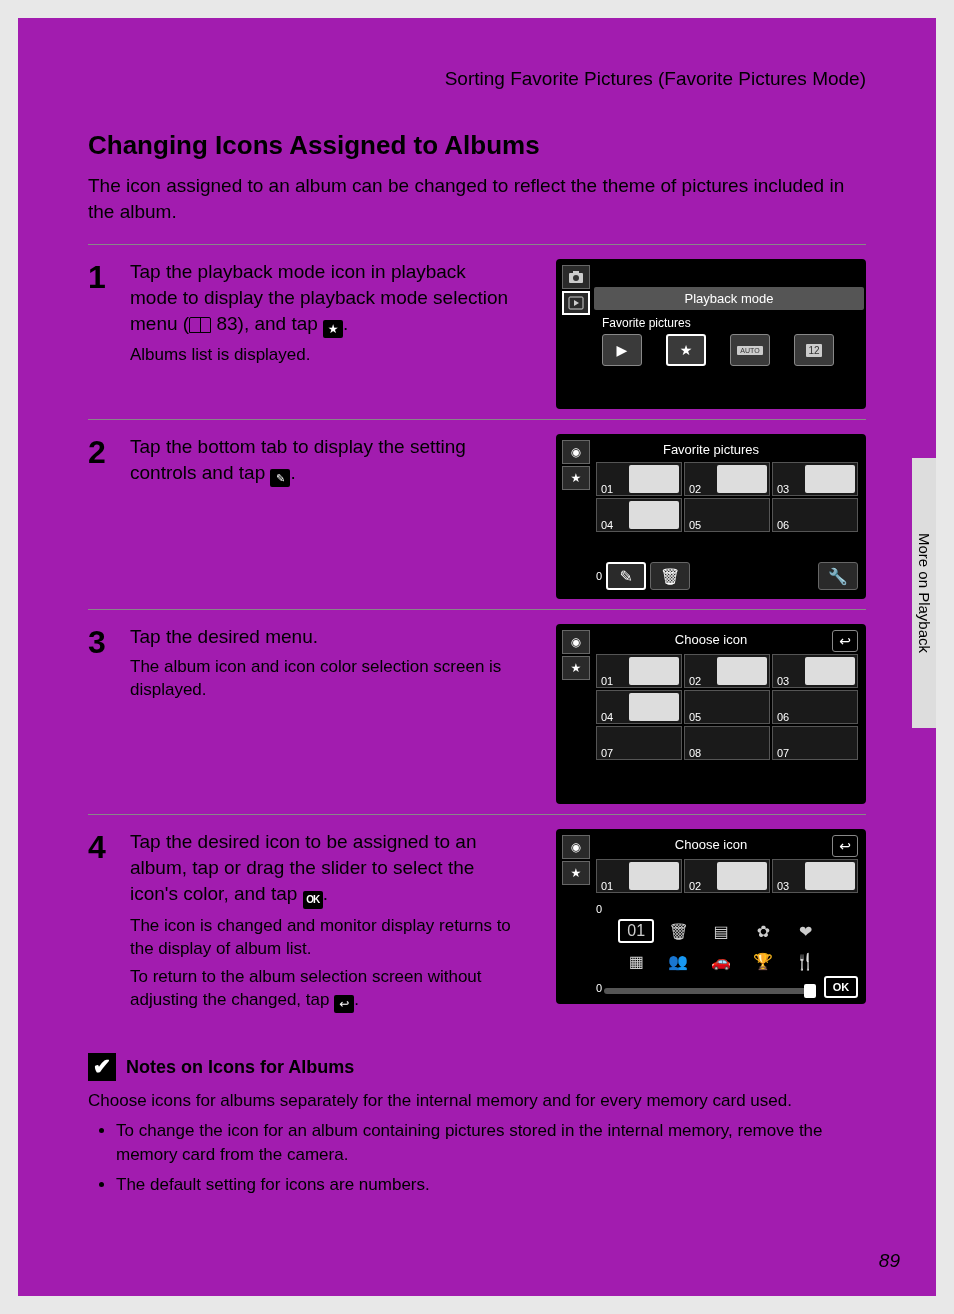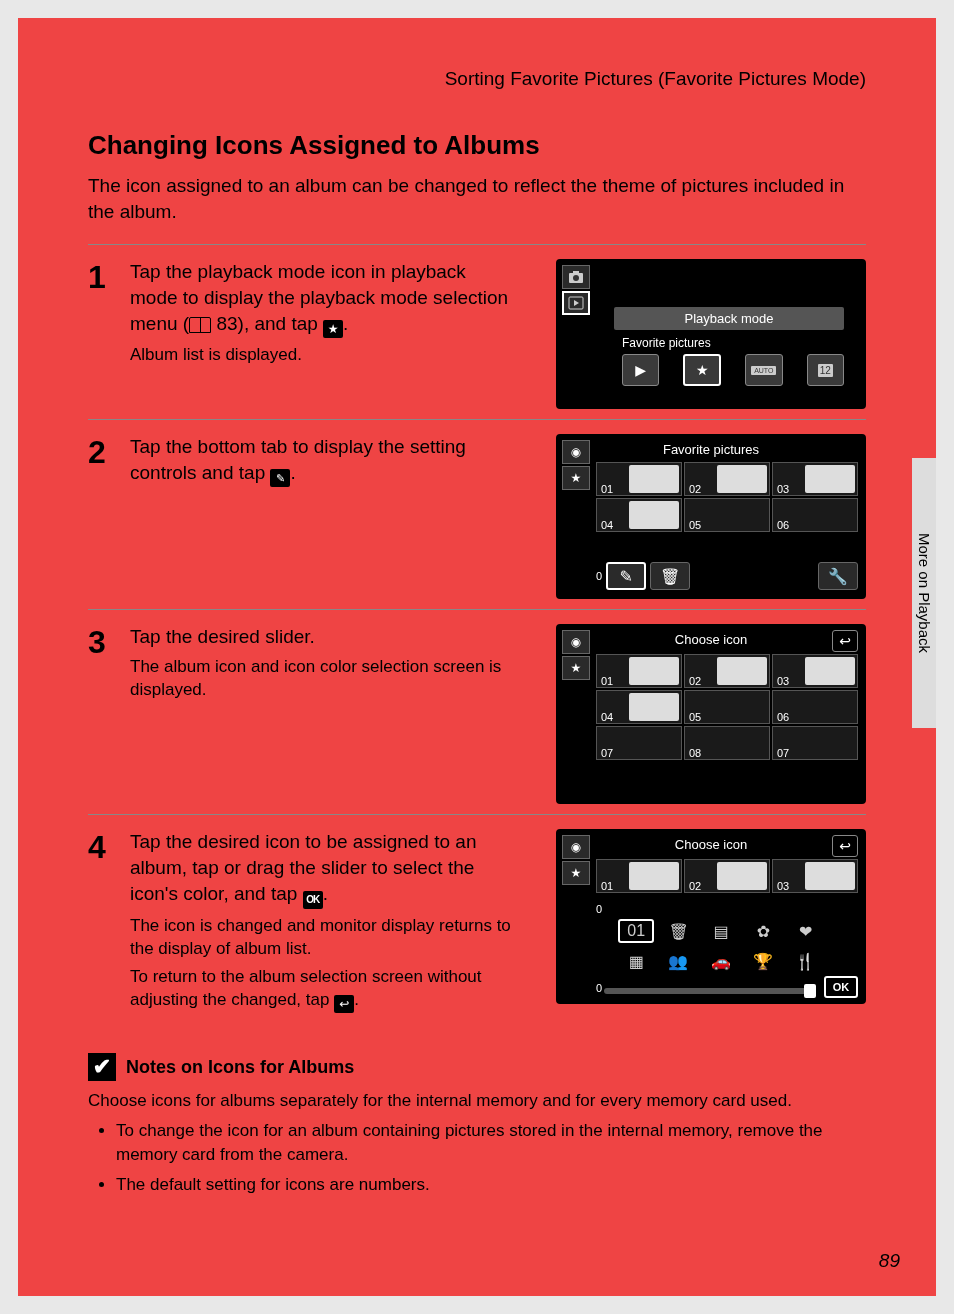--- a/index.html
+++ b/index.html
@@ -5,21 +5,21 @@
   * { box-sizing: border-box; margin: 0; padding: 0; }
   body {
     font-family: "Helvetica Neue", Arial, sans-serif;
     background: #e8e8e8;
     width: 954px;
     height: 1314px;
     position: relative;
     color: #000;
   }
   .page {
-    background: #ef4444;
+    background: #a21caf;
     margin: 18px 0 0 18px;
     width: 918px;
     height: 1278px;
     position: relative;
     padding: 50px 70px 30px 70px;
   }
   .breadcrumb {
     text-align: right;
     font-size: 19px;
     margin-bottom: 40px;
@@ -98,21 +98,21 @@
     position: absolute;
     left: 50%;
     top: 0; bottom: 0;
     border-left: 1px solid #000;
   }
   .inline-icon.star { font-size: 12px; }
   .inline-icon.back { font-size: 12px; }
   .inline-icon.ok { font-size: 10px; font-weight: bold; letter-spacing: -1px; }
 
   
-  .s1 { height: 150px; padding: 20px; }
+  .s1 { height: 150px; padding: 0; }
   .s1-side { position: absolute; left: 4px; top: 4px; width: 28px; }
   .s1-side div { width: 28px; height: 24px; background: #2a2a2a; border: 1px solid #666; margin-bottom: 2px; display:flex; align-items:center; justify-content:center; }
   .s1-side svg { width: 16px; height: 14px; }
   .s1-main { margin-left: 36px; }
   .s1-title { background: #555; color: #fff; text-align: center; font-size: 13px; padding: 4px 0; margin-top: 26px; border-radius: 2px; }
   .s1-sub { color: #fff; font-size: 12px; margin: 6px 0 4px 8px; }
   .s1-icons { display: flex; gap: 24px; padding-left: 8px; }
   .s1-icon-box { width: 40px; height: 32px; background: #3a3a3a; border: 1px solid #888; border-radius: 3px; display:flex; align-items:center; justify-content:center; }
   .s1-icon-box.selected { border: 2px solid #fff; }
   .s1-icon-box span { color: #fff; font-size: 14px; }
@@ -182,21 +182,21 @@
 <div class="page">
   <div class="breadcrumb">Sorting Favorite Pictures (Favorite Pictures Mode)</div>
   <h1 class="main-title">Changing Icons Assigned to Albums</h1>
   <p class="intro">The icon assigned to an album can be changed to reflect the theme of pictures included in the album.</p>
 
   <div class="step-block">
     <div class="step-number">1</div>
     <div class="step-body">
       <div class="step-text">
         <span>Tap the playback mode icon in playback mode to display the playback mode selection menu (</span><span class="inline-icon book"></span><span> 83), and tap </span><span class="inline-icon star">★</span><span>.</span>
-        <div class="step-note">Album list is displayed.</div>
+        <div class="step-note">Albums list is displayed.</div>
       </div>
       <div class="screen s1">
         <div class="s1-side">
           <div>
               <svg viewBox="0 0 16 14">
                 <rect x="1" y="3" width="14" height="10" rx="1" fill="#ccc"></rect>
                 <rect x="5" y="1" width="6" height="3" fill="#ccc"></rect>
                 <circle cx="8" cy="8" r="3" fill="#333"></circle>
               </svg>
             </div>
@@ -273,21 +273,21 @@
           <div class="sg-bottom-btn">🔧</div>
         </div>
       </div>
     </div>
   </div>
 
   <div class="step-block">
     <div class="step-number">3</div>
     <div class="step-body">
       <div class="step-text">
-        <span>Tap the desired slider.</span>
+        <span>Tap the desired menu.</span>
         <div class="step-note">The album icon and icon color selection screen is displayed.</div>
       </div>
       <div class="screen sg" style="height:180px">
         <div class="sg-side">
           <div>◉</div>
           <div>★</div>
         </div>
         <div class="sg-title">Choose icon</div>
         <div class="sg-back">↩</div>
         <div class="sg-grid" style="top:28px">

